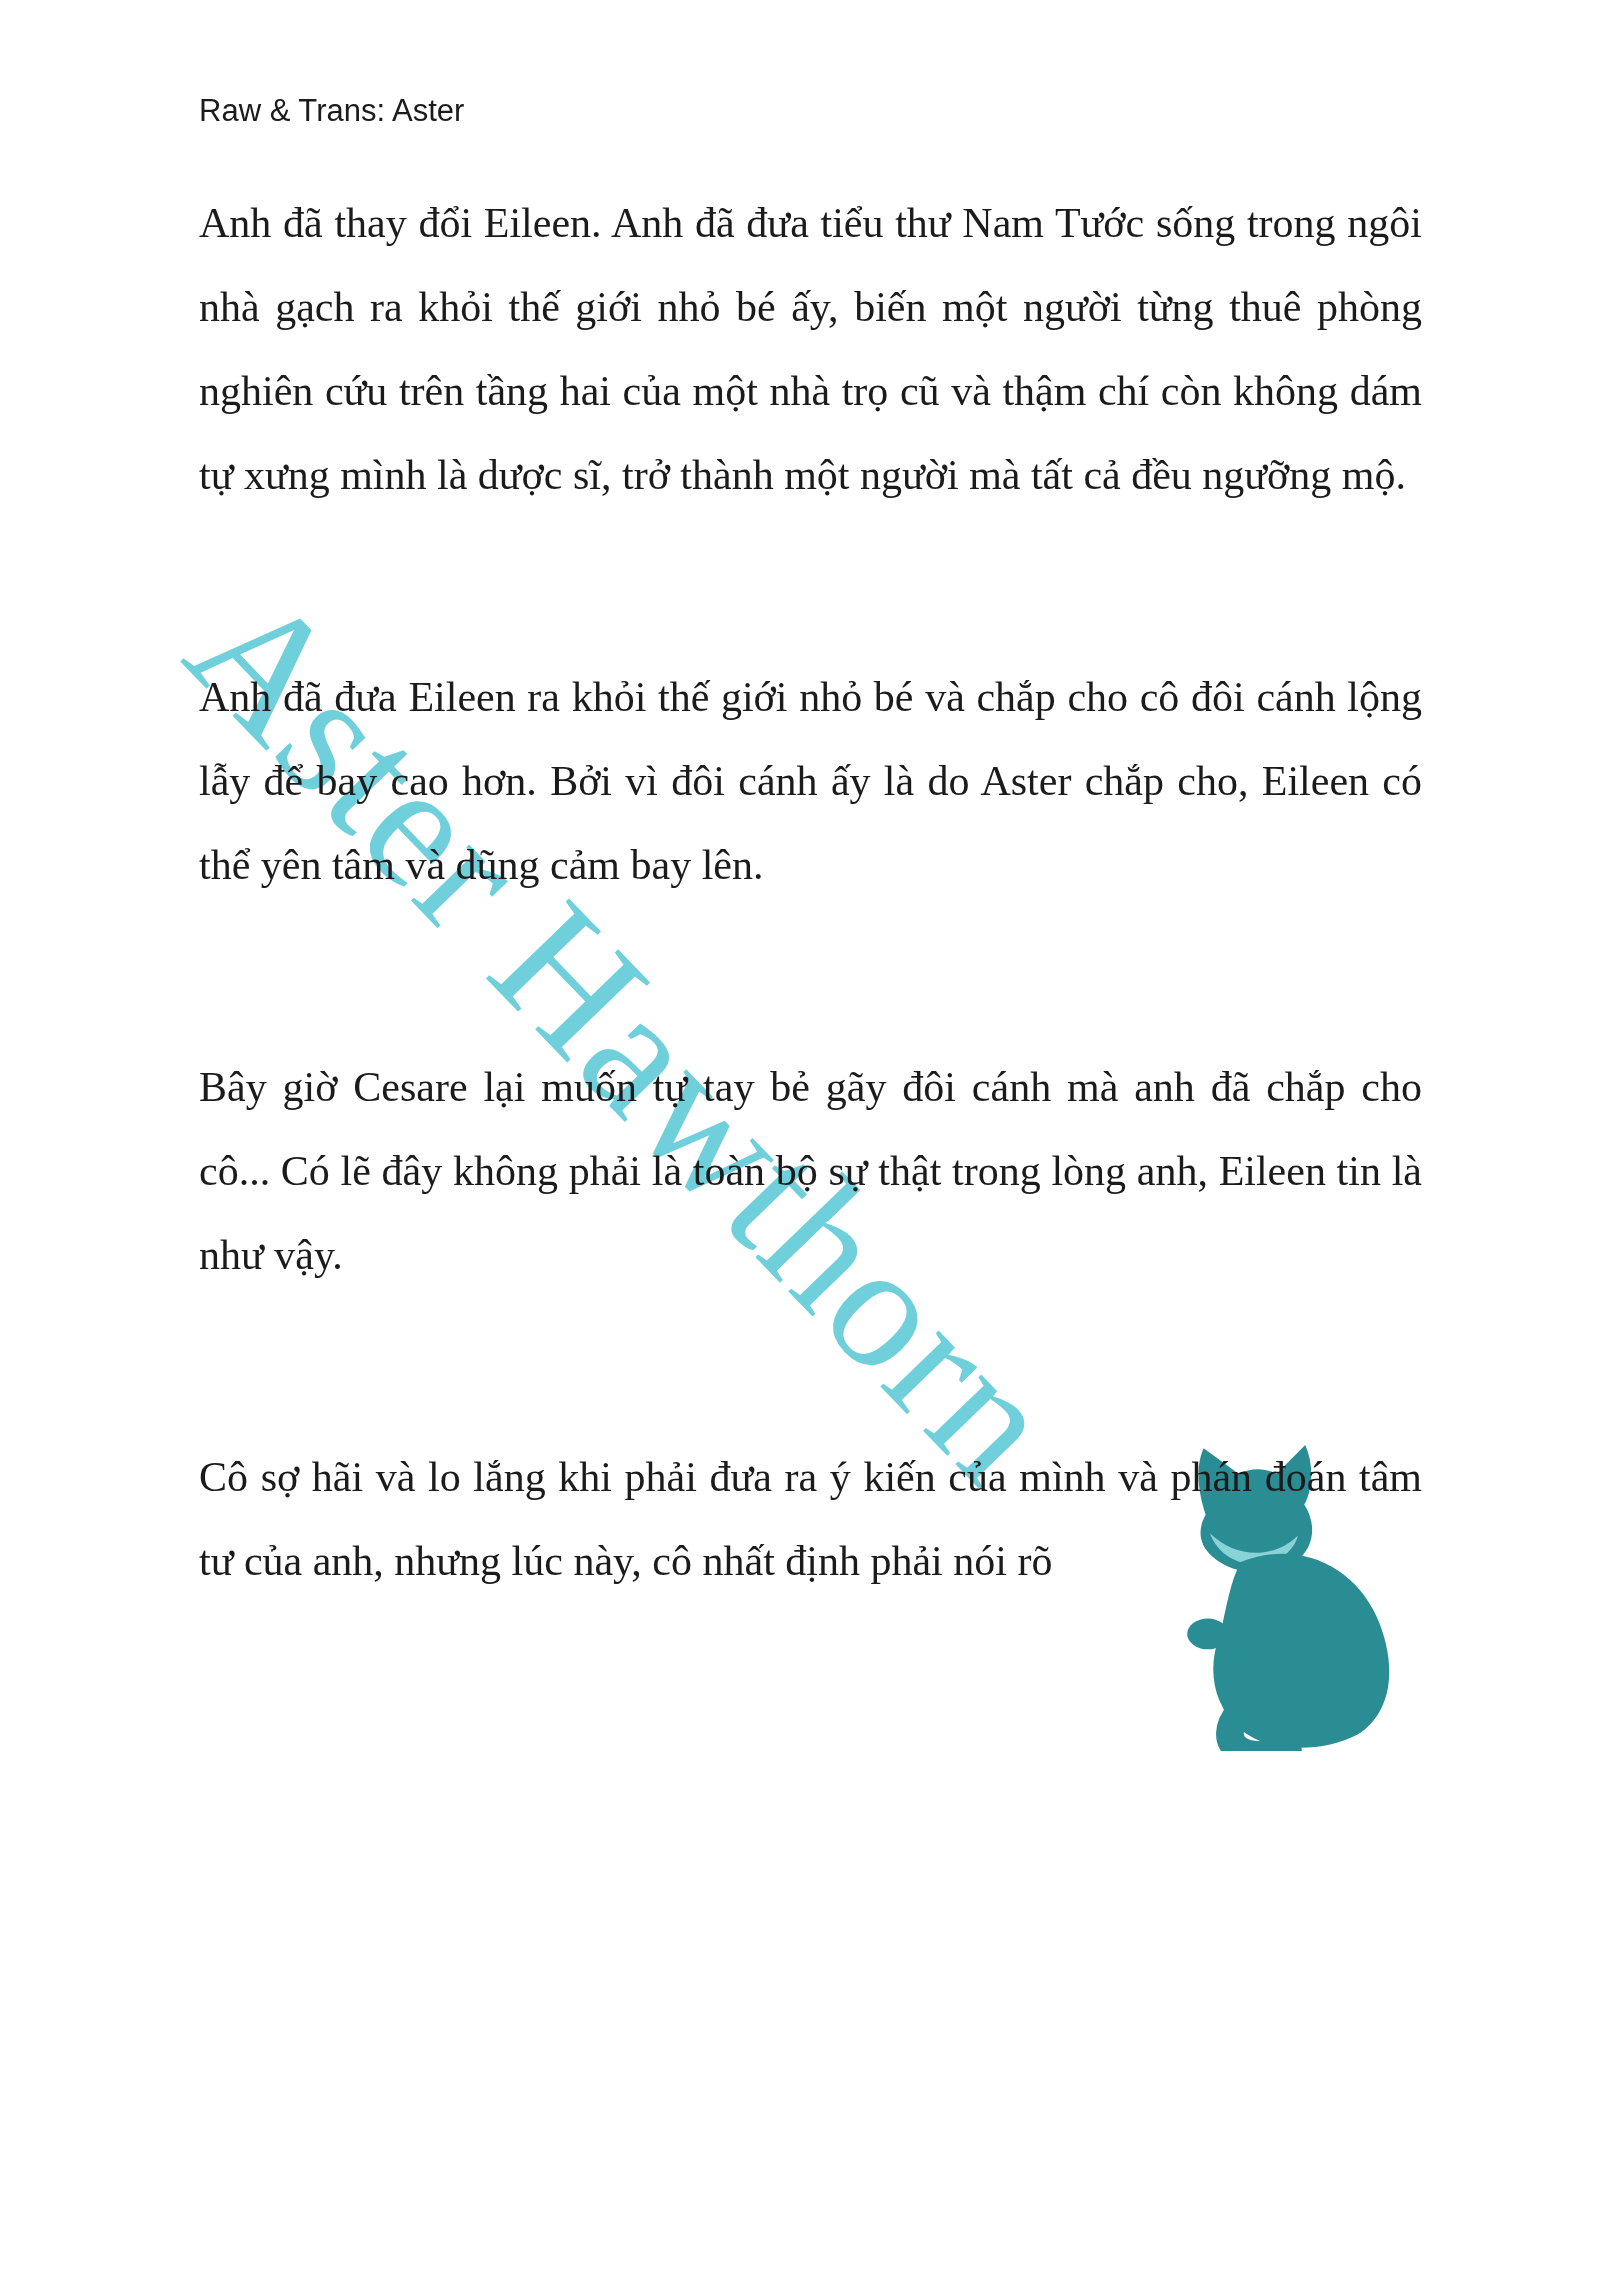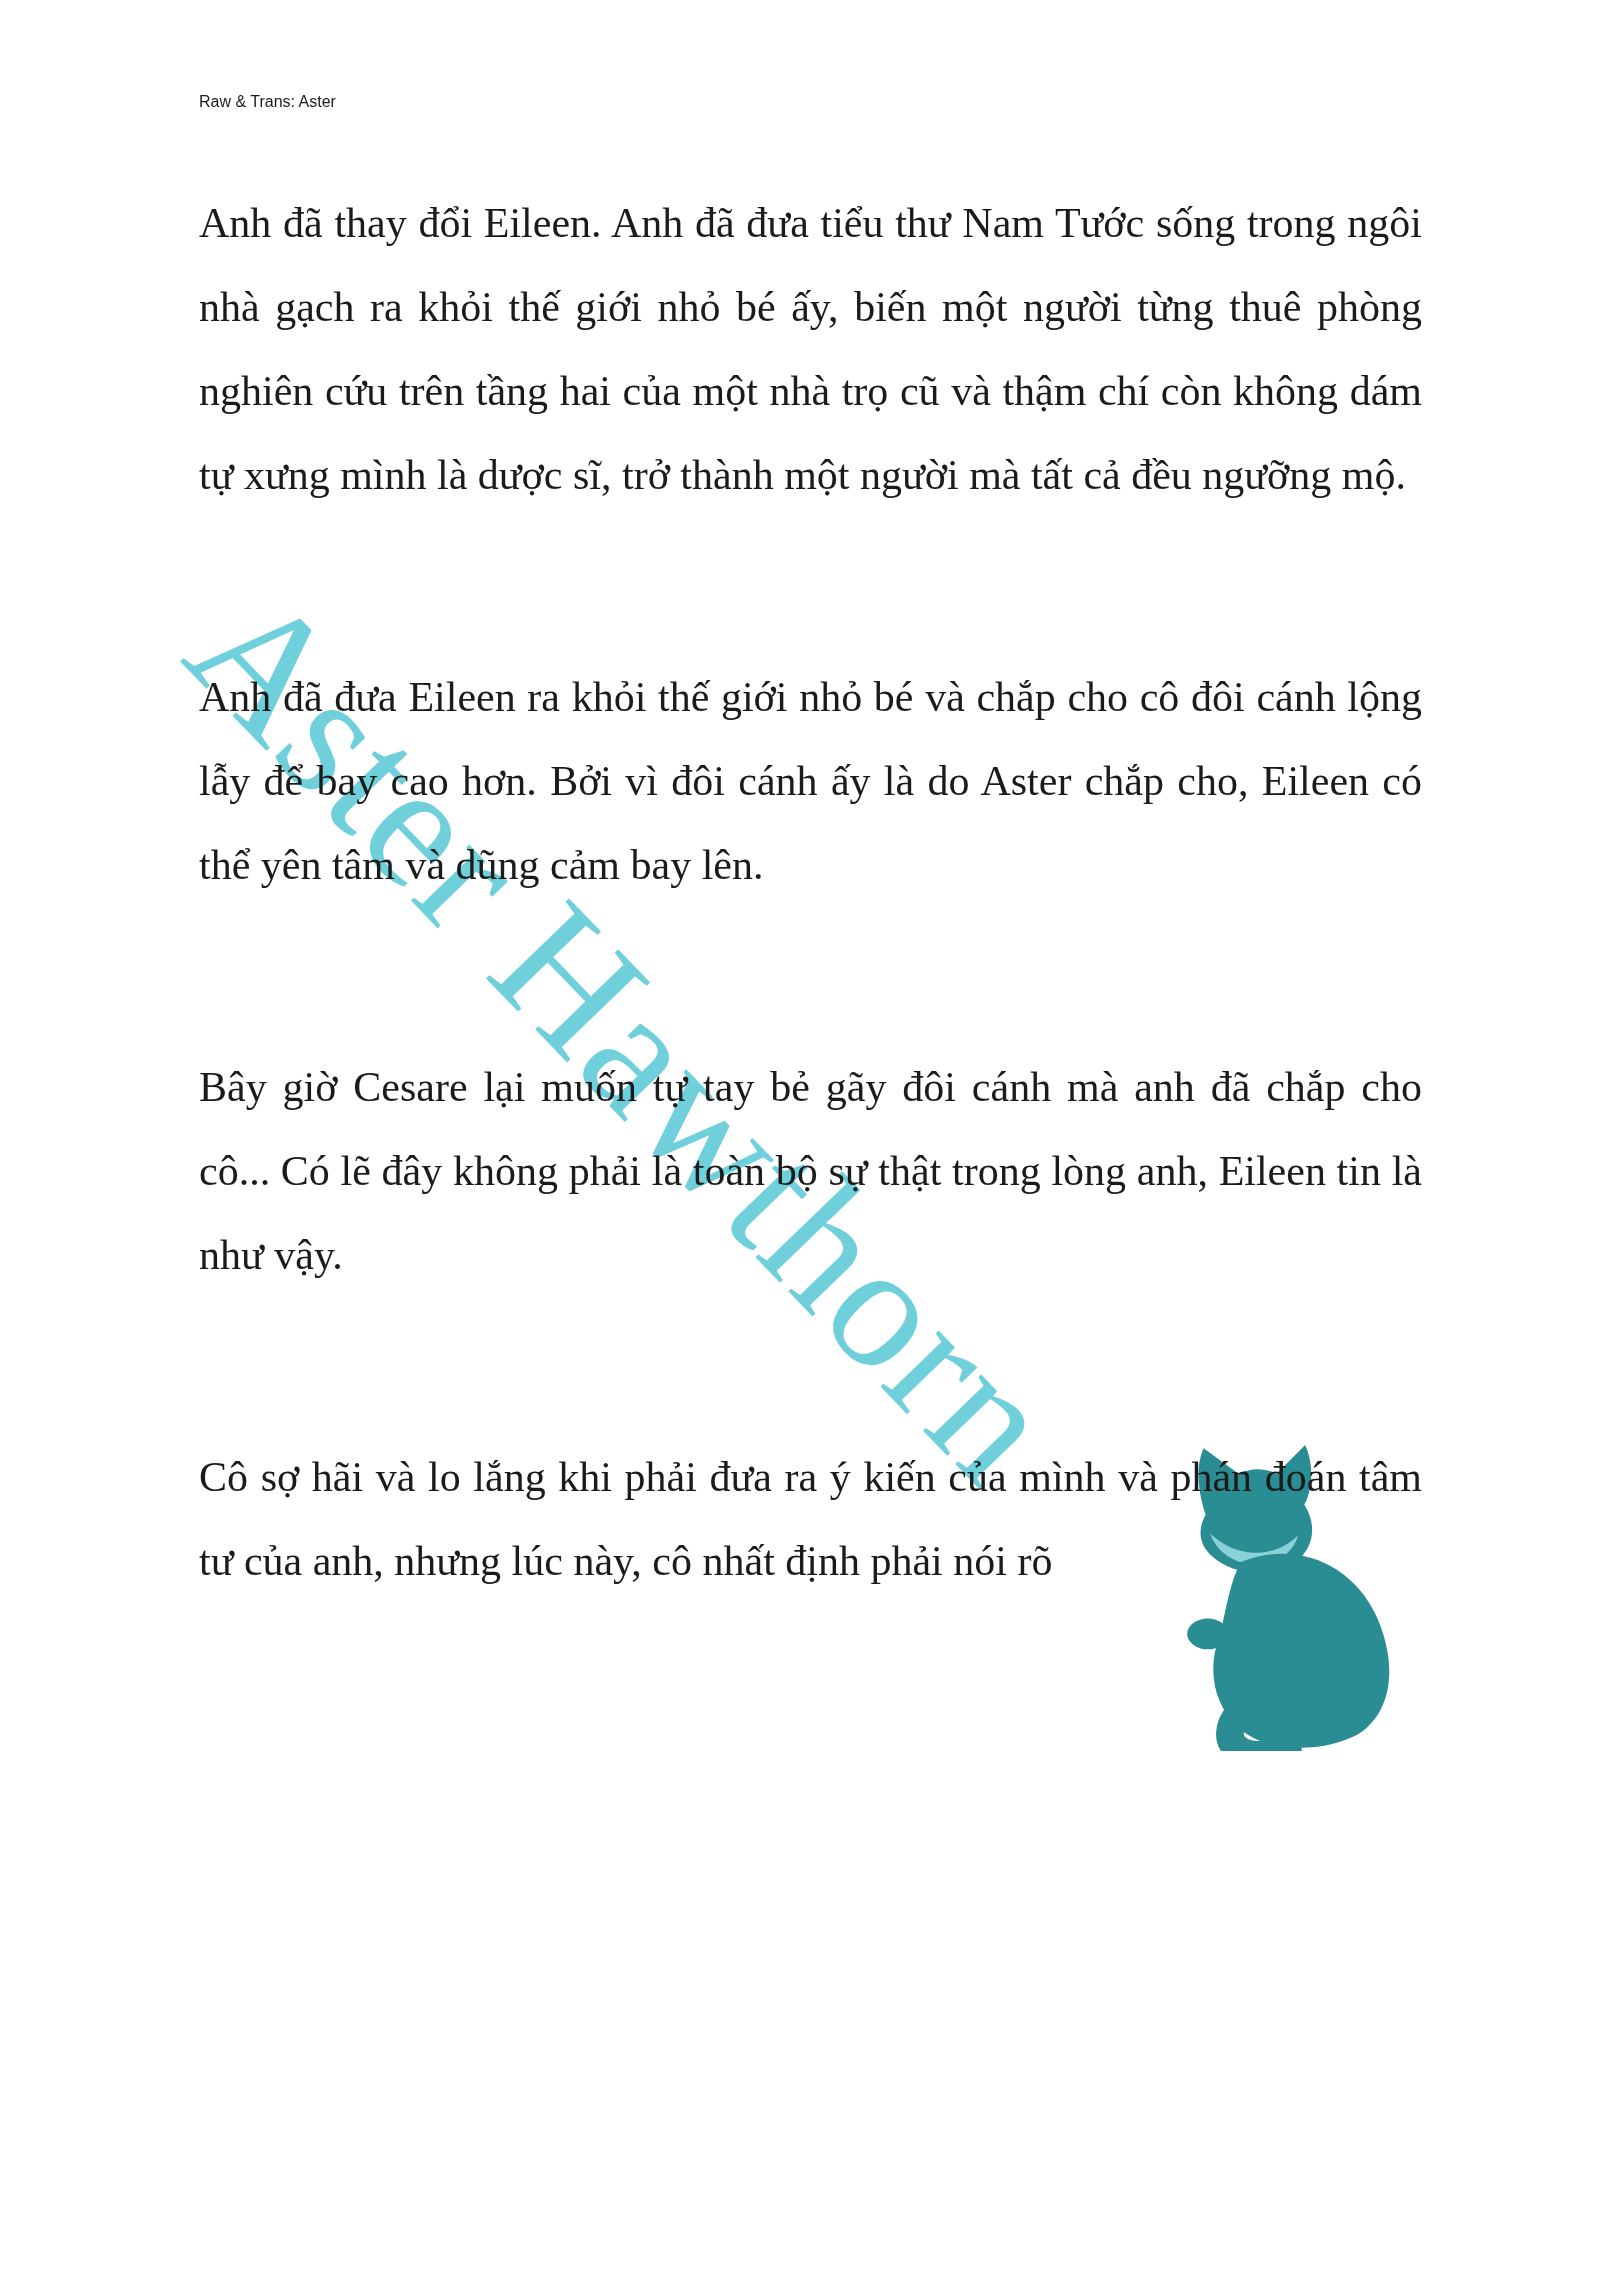--- a/index.html
+++ b/index.html
@@ -19,21 +19,21 @@
     height:2293px;
     background:var(--page-bg);
     overflow:hidden;
     margin:0 auto;
   }
   .header{
     position:absolute;
     left:199px;
     top:93px;
     font-family:"Liberation Sans", sans-serif;
-    font-size:16px;
+    font-size:31px;
     color:var(--text);
     z-index:3;
   }
   .watermark{
     position:absolute;
     left:294px;
     top:549px;
     font-family:"Liberation Serif", serif;
     font-size:176px;
     letter-spacing:2px;

